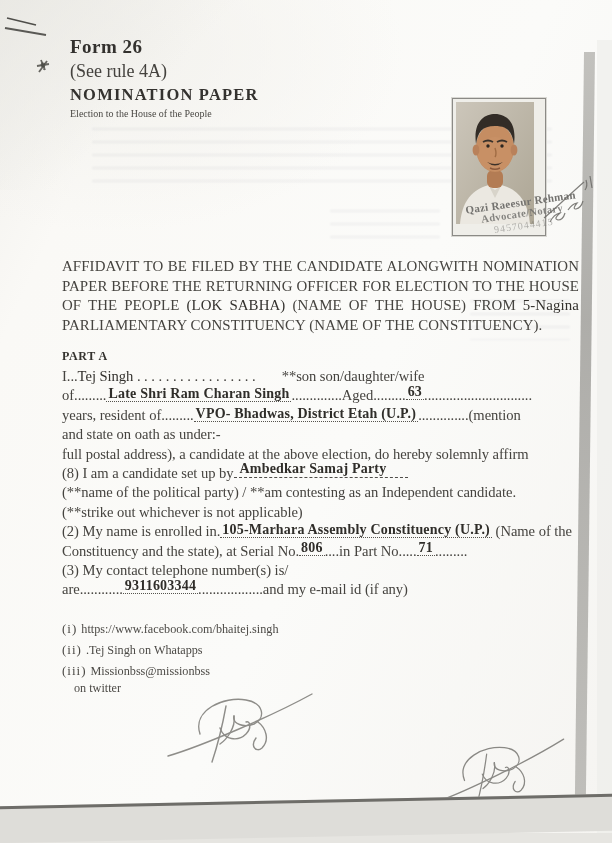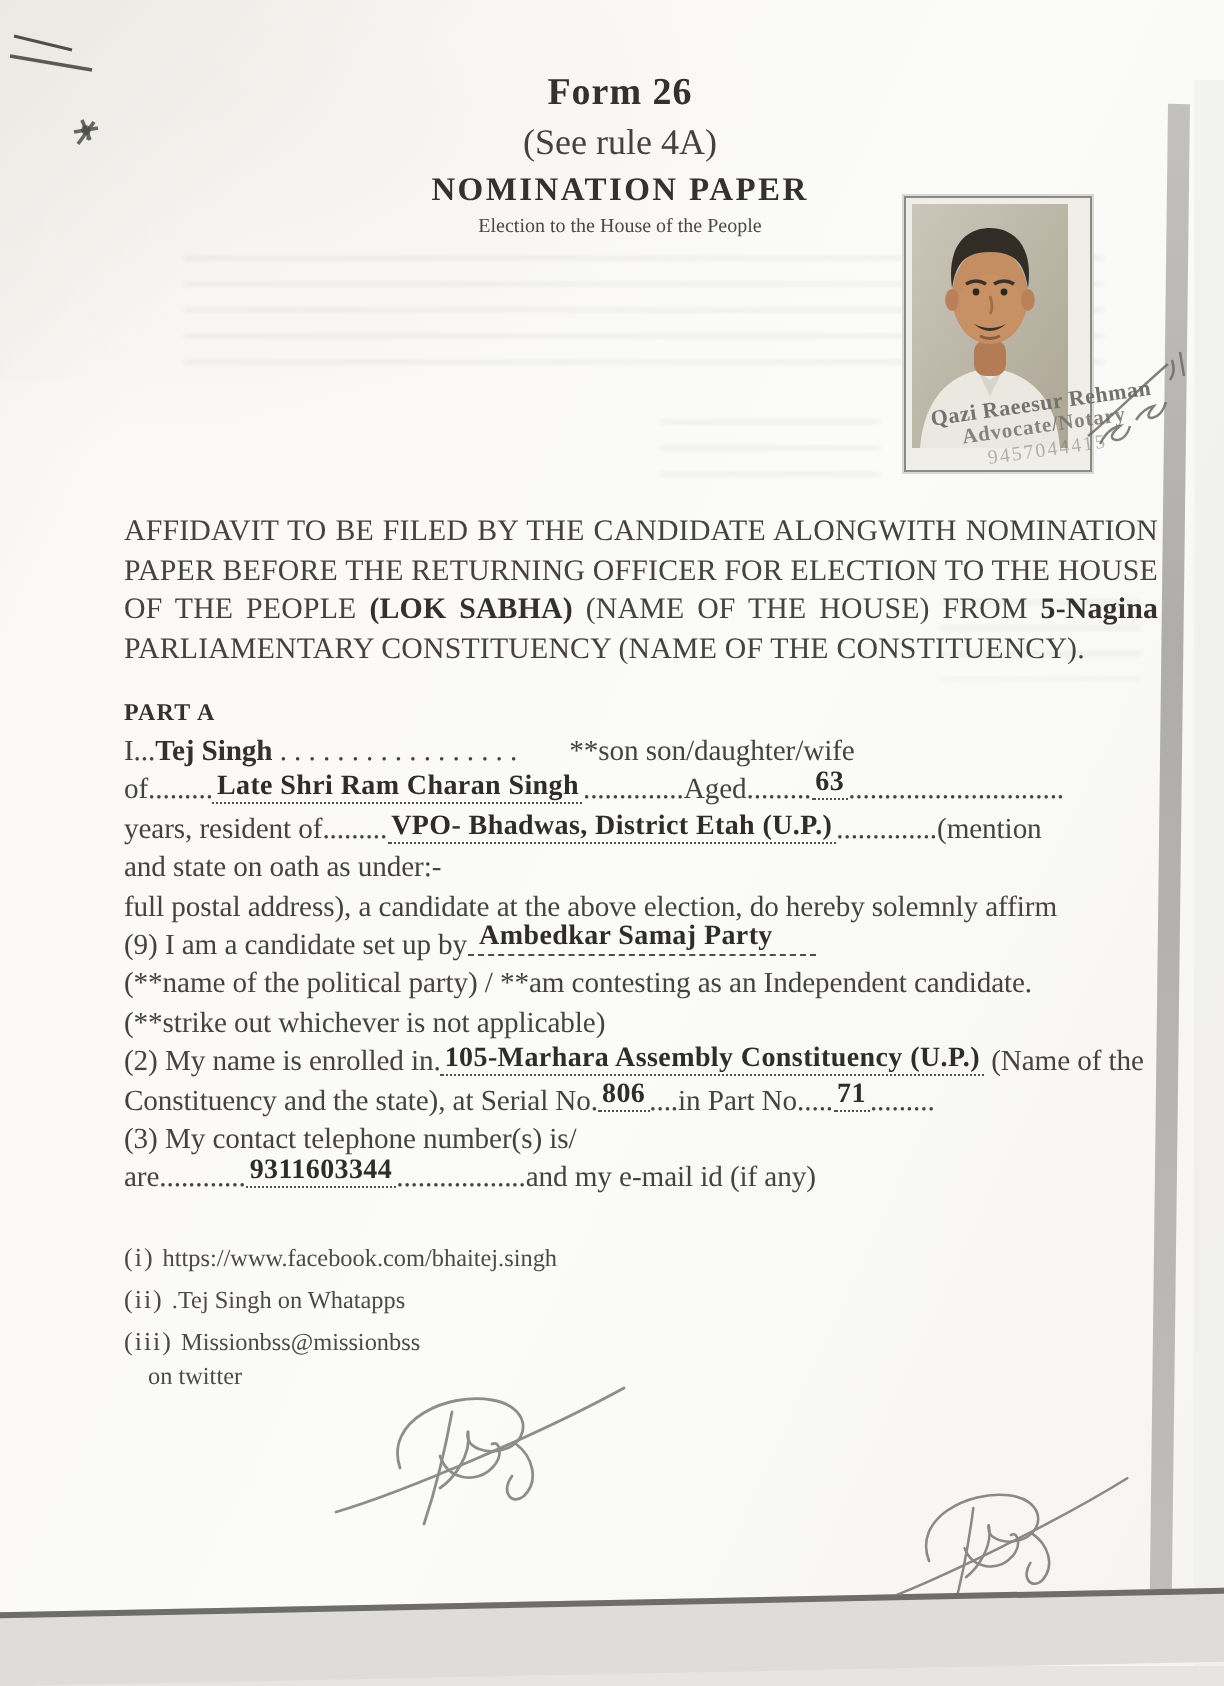--- a/index.html
+++ b/index.html
@@ -22,38 +22,38 @@
   .bottom-under{position:absolute;left:0;right:0;bottom:0;height:10px;background:#e6e5e1;}
   .ghost{position:absolute;opacity:.055;filter:blur(1px);
     background:repeating-linear-gradient(180deg,#1c2b4a 0 2px,transparent 2px 13px);}
   .g1{left:92px;top:128px;width:460px;height:64px;}
   .g2{left:330px;top:210px;width:110px;height:30px;}
   .g3{left:470px;top:300px;width:100px;height:40px;}
   svg{display:block;}
   .corner-marks{position:absolute;left:0;top:10px;}
   .smudge{position:absolute;left:33px;top:56px;}
   
-  .hdr{position:absolute;left:70px;top:36px;width:480px;text-align:center;}
+  .hdr{position:absolute;left:70px;top:36px;width:480px;text-align:left;}
   .hdr .form-no{font-size:19px;font-weight:bold;letter-spacing:.5px;color:#33312e;}
   .hdr .rule{font-size:18px;margin-top:3px;color:#44423e;}
   .hdr .title{font-size:16.5px;font-weight:bold;letter-spacing:1.2px;margin-top:3px;color:#34322f;}
   .hdr .subtitle{font-size:10px;margin-top:3px;color:#4a4844;}
   
   .photo-frame{position:absolute;left:452px;top:98px;width:86px;height:130px;
     background:#efeee9;border:1px solid #8b8a86;box-shadow:0 0 0 1px #d9d8d3;padding:3px;}
   .stamp{position:absolute;left:447px;top:196px;width:150px;transform:rotate(-8deg);
     color:#73726f;text-align:center;line-height:12px;}
   .stamp .s1{font-size:11px;font-weight:bold;letter-spacing:.3px;}
   .stamp .s2{font-size:10.5px;font-weight:bold;letter-spacing:.4px;opacity:.85;}
   .stamp .s3{font-size:10px;letter-spacing:1px;opacity:.5;height:10px;overflow:hidden;}
   .notary-sig{position:absolute;left:540px;top:172px;z-index:3;}
   
   .affidavit{position:absolute;left:62px;top:257px;width:517px;
     font-size:14.9px;line-height:19.6px;text-align:justify;color:#45433f;letter-spacing:.1px;}
-  .fb{font-weight:bold;color:#33312d;}
+  .fb{font-weight:normal;color:#33312d;}
   
   .parta{position:absolute;left:62px;top:349px;width:520px;color:#45433f;}
   .parta h3{margin:0 0 3px 0;font-size:12px;letter-spacing:.6px;color:#34322e;}
   .parta p{margin:0;font-size:14.6px;line-height:19.4px;white-space:nowrap;letter-spacing:-.05px;}
   .fv{font-weight:bold;color:#2f2d29;border-bottom:1.5px dotted #55534d;
     position:relative;top:-2px;padding:0 2px;font-size:14px;letter-spacing:.2px;}
   .fv-dash{font-weight:bold;color:#2f2d29;border-bottom:1.6px dashed #4f4d49;
     position:relative;top:-5px;padding:0 22px 1px 6px;font-size:14px;letter-spacing:.2px;}
   .raise{top:-4px;}
   .gap-l{margin-left:26px;text-align:center;}
@@ -140,21 +140,21 @@
     <span>AFFIDAVIT TO BE FILED BY THE CANDIDATE ALONGWITH NOMINATION PAPER BEFORE THE RETURNING OFFICER FOR ELECTION TO THE HOUSE OF THE PEOPLE </span><span class="fb">(LOK SABHA)</span><span> (NAME OF THE HOUSE) FROM </span><span class="fb">5-Nagina</span><span> PARLIAMENTARY CONSTITUENCY (NAME OF THE CONSTITUENCY).</span>
   </div>
 
   <div class="parta">
     <h3>PART A</h3>
     <p><span>I...</span><span class="fb">Tej Singh</span><span> . . . . . . . . . . . . . . . . .</span><span class="gap-l">**son son/daughter/wife</span></p>
     <p><span>of.........</span><span class="fv">Late Shri Ram Charan Singh</span><span>..............Aged.........</span><span class="fv raise">63</span><span>..............................</span></p>
     <p><span>years, resident of.........</span><span class="fv">VPO- Bhadwas, District Etah (U.P.)</span><span>..............(mention</span></p>
     <p>and state on oath as under:-</p>
     <p>full postal address), a candidate at the above election, do hereby solemnly affirm</p>
-    <p><span>(9) I am a candidate set up by</span><span class="fv-dash">Ambedkar Samaj Party</span></p>
+    <p><span>(8) I am a candidate set up by</span><span class="fv-dash">Ambedkar Samaj Party</span></p>
     <p>(**name of the political party) / **am contesting as an Independent candidate.</p>
     <p>(**strike out whichever is not applicable)</p>
     <p><span>(2) My name is enrolled in.</span><span class="fv">105-Marhara Assembly Constituency (U.P.)</span><span> (Name of the</span></p>
     <p><span>Constituency and the state), at Serial No.</span><span class="fv raise">806</span><span>....in Part No.....</span><span class="fv raise">71</span><span>.........</span></p>
     <p>(3) My contact telephone number(s) is/</p>
     <p><span>are............</span><span class="fv raise">9311603344</span><span>..................and my e-mail id (if any)</span></p>
   </div>
 
   <div class="social">
     <div class="row"><span class="num">(i)</span><span>https://www.facebook.com/bhaitej.singh</span></div>

